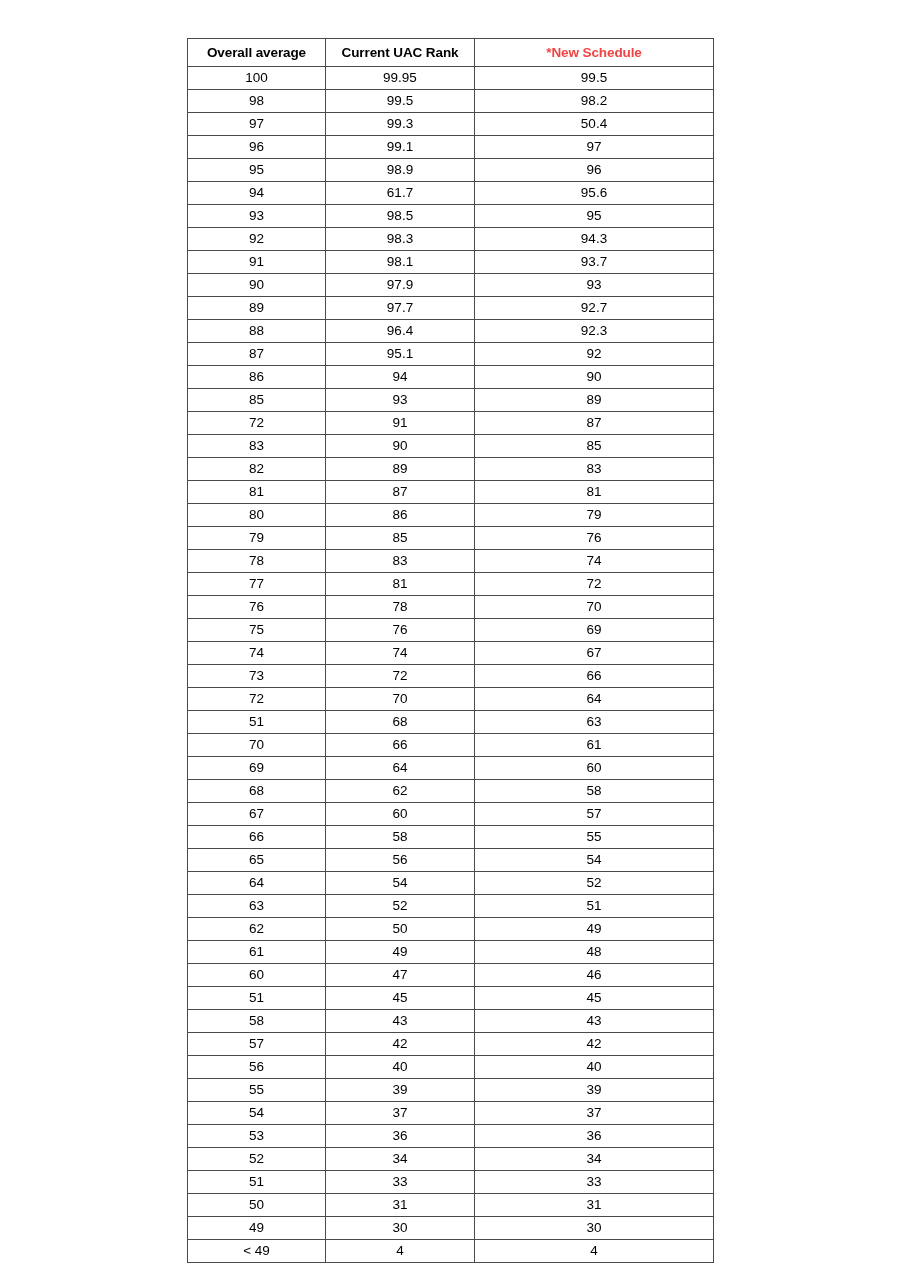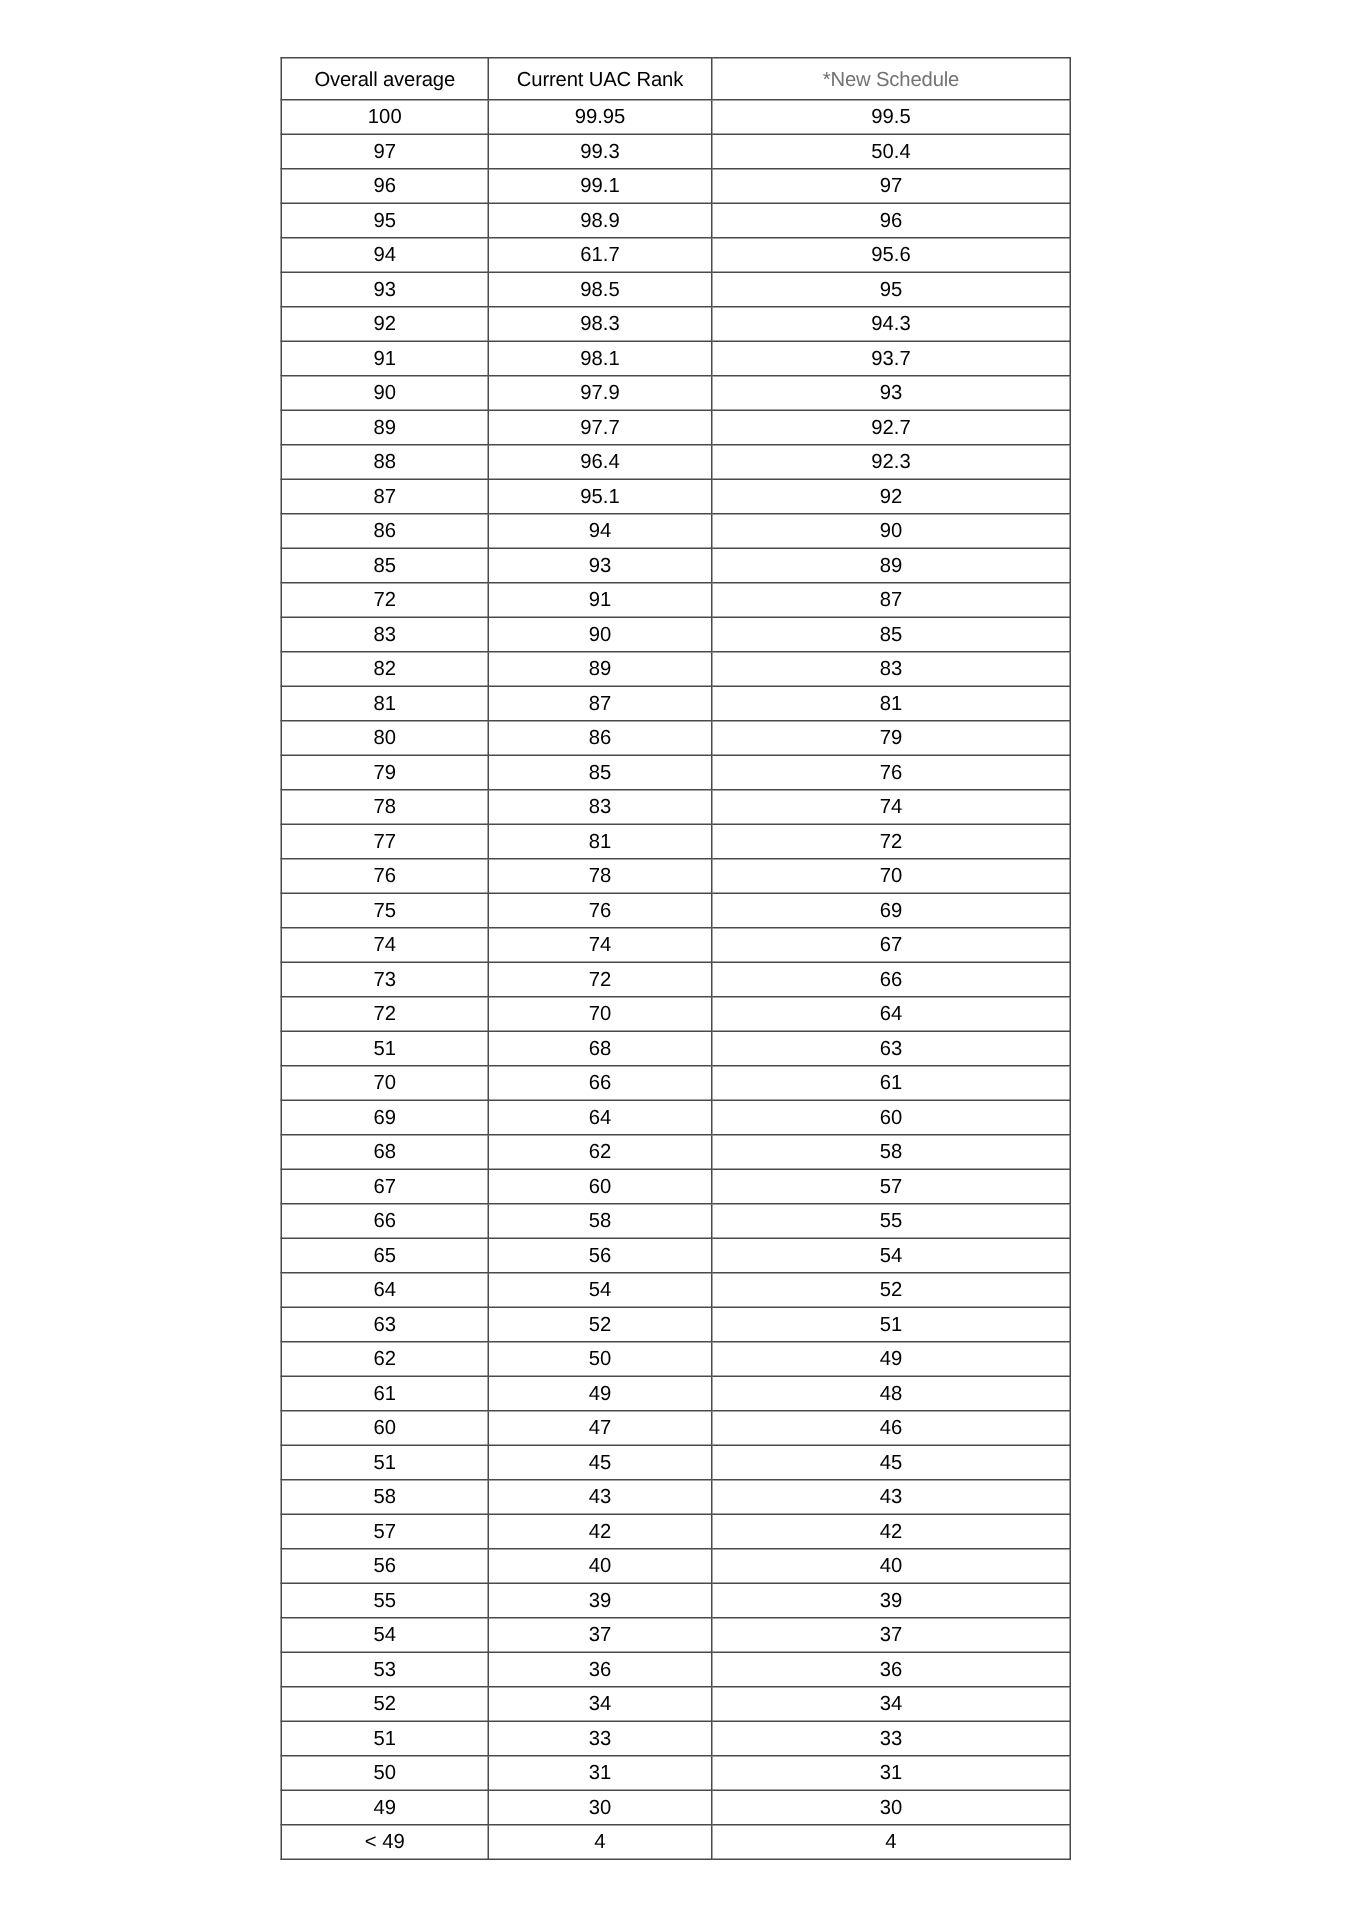--- a/index.html
+++ b/index.html
@@ -42,33 +42,33 @@
     text-align: center;
     vertical-align: middle;
     padding: 0;
     font-size: 13.5px;
     color: #000000;
     background: #ffffff;
     line-height: 1;
   }
   table.rank-table thead th {
     height: 27px;
-    font-weight: normal;
+    font-weight: bold;
     font-size: 13.5px;
     letter-spacing: -0.1px;
   }
   table.rank-table tbody td {
     height: 22px;
     font-weight: normal;
   }
   .col-new {
     color: #e8192c;
   }
   thead th.col-new {
-    color: #737373;
+    color: #ef4444;
   }
 </style>
 </head>
 <body>
 
 <div id="page">
   <div id="table-wrap">
     <table class="rank-table">
       <colgroup>
         <col class="c1">
@@ -82,20 +82,25 @@
           <th class="col-new">*New Schedule</th>
         </tr>
       </thead>
       <tbody id="table-body">
           <tr>
             <td>100</td>
             <td>99.95</td>
             <td class="col-new">99.5</td>
           </tr>
           <tr>
+            <td>98</td>
+            <td>99.5</td>
+            <td class="col-new">98.2</td>
+          </tr>
+          <tr>
             <td>97</td>
             <td>99.3</td>
             <td class="col-new">50.4</td>
           </tr>
           <tr>
             <td>96</td>
             <td>99.1</td>
             <td class="col-new">97</td>
           </tr>
           <tr>

